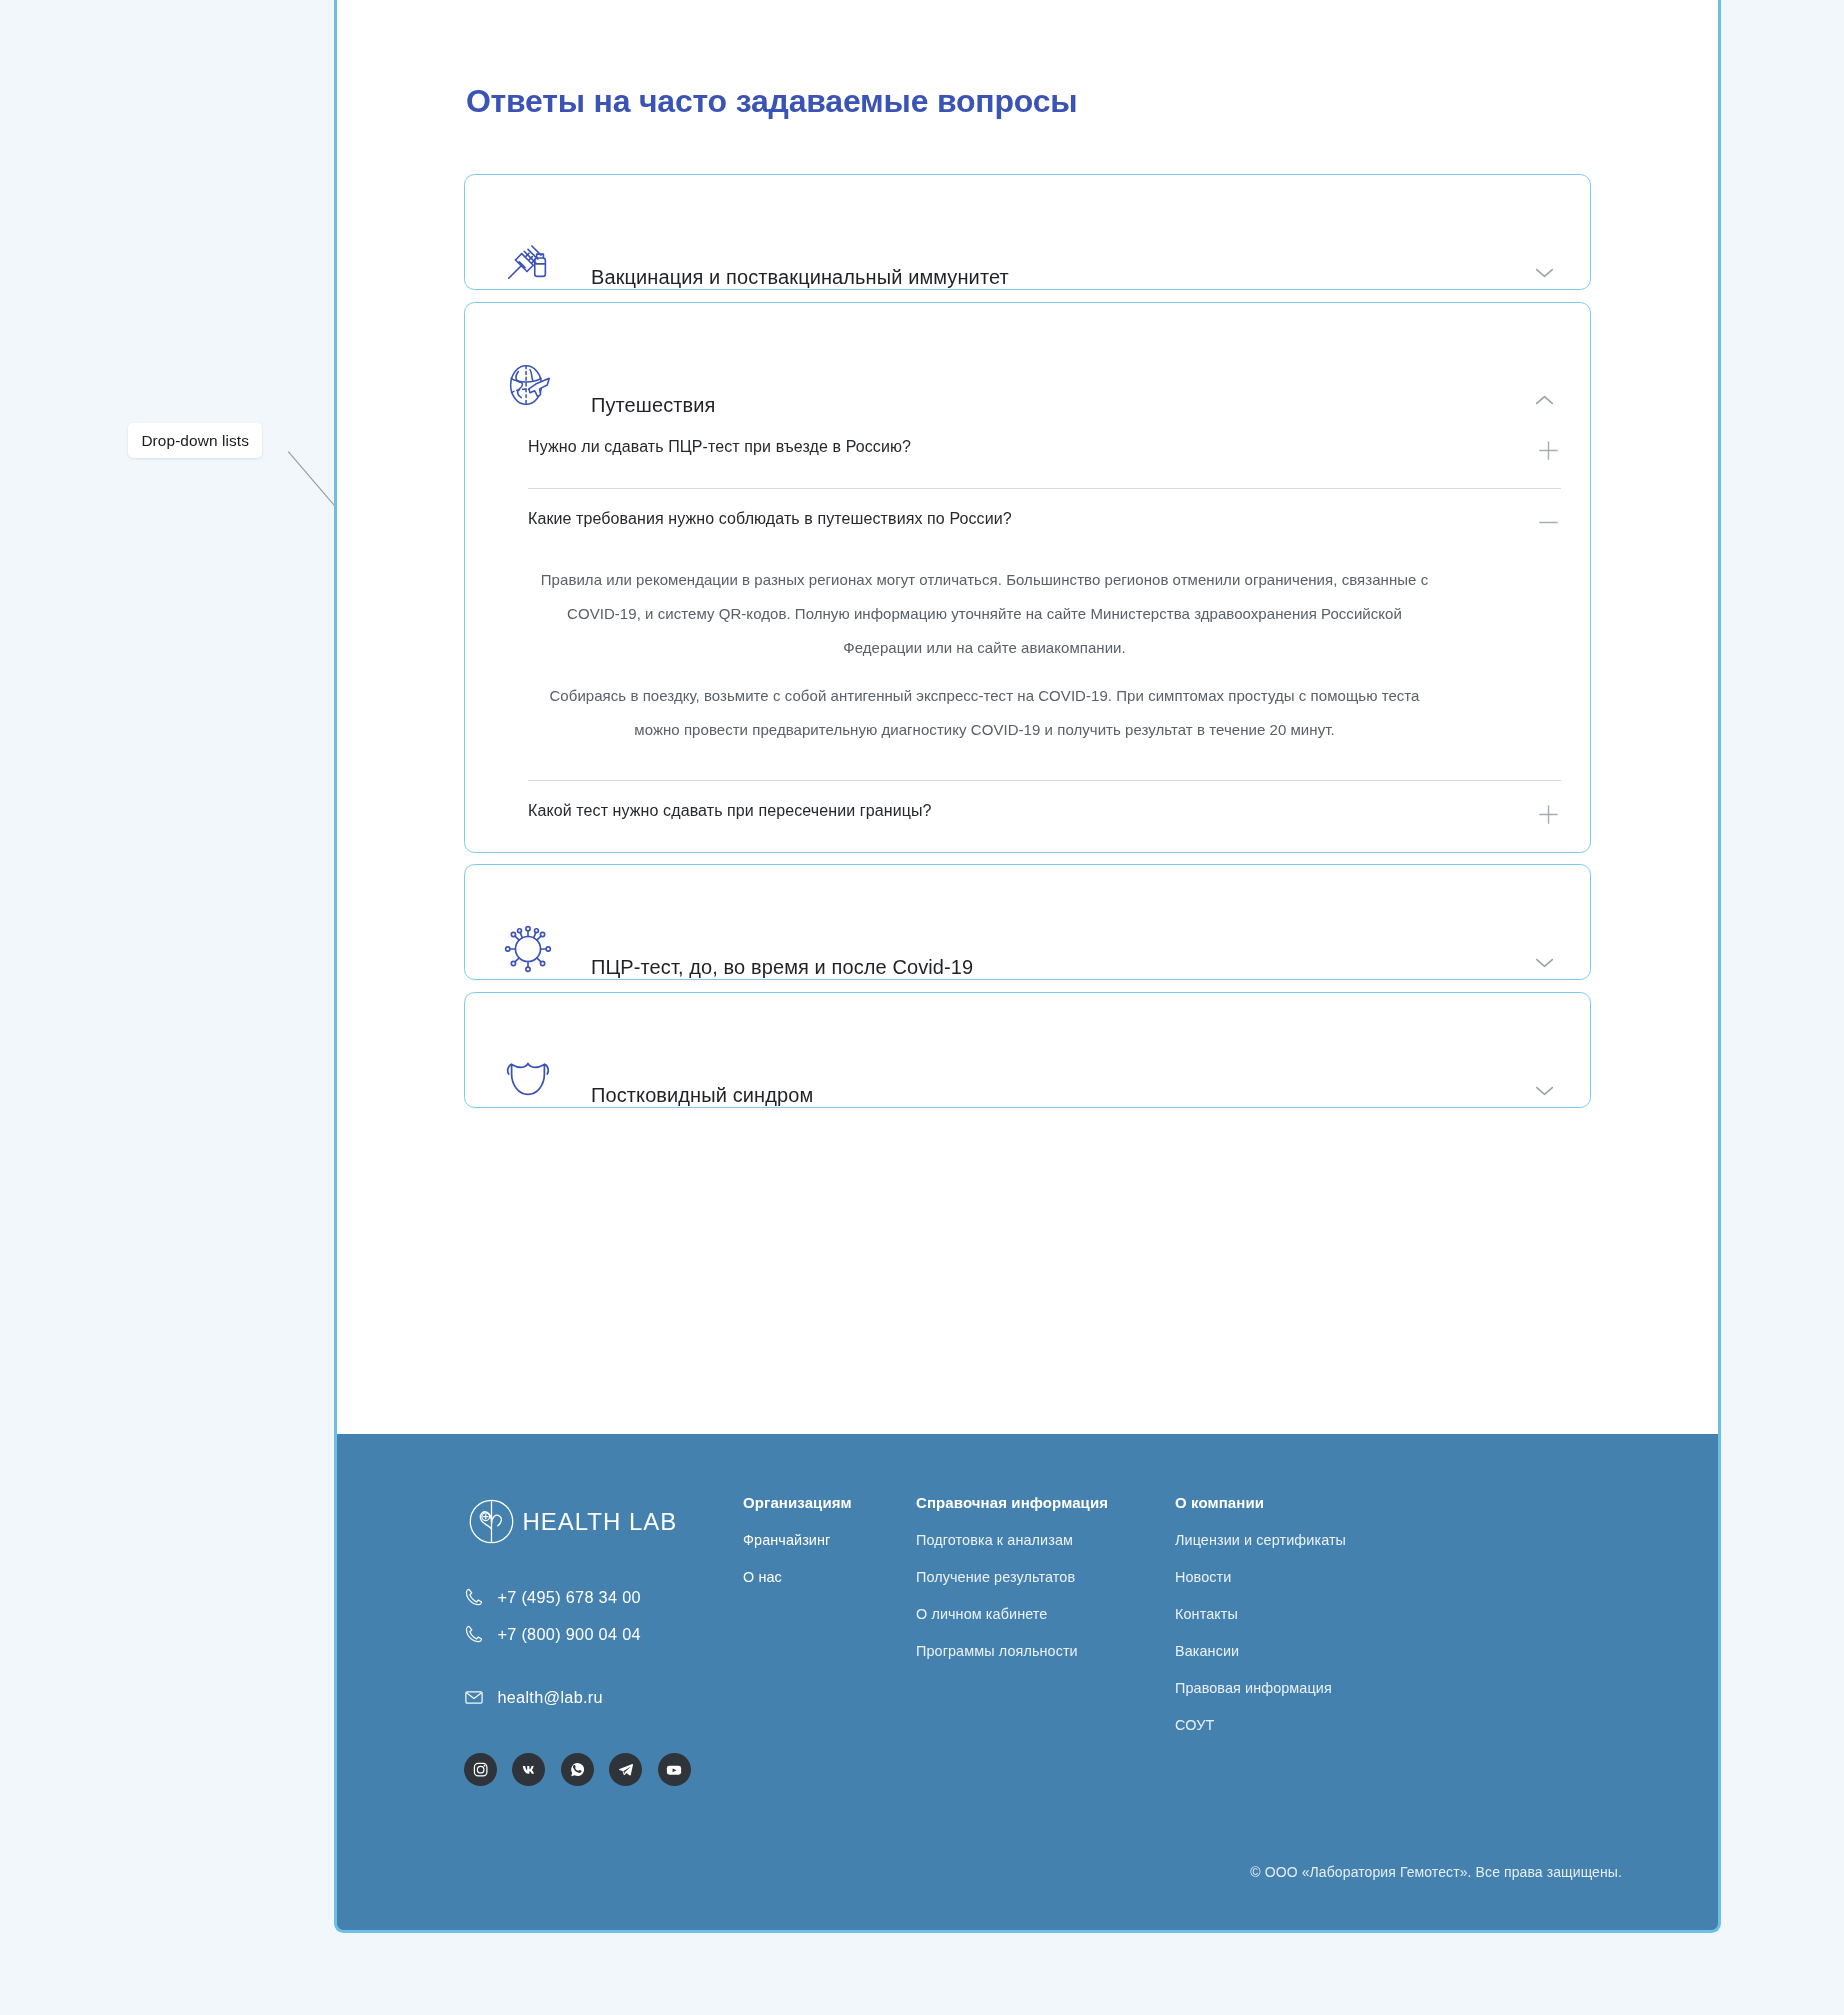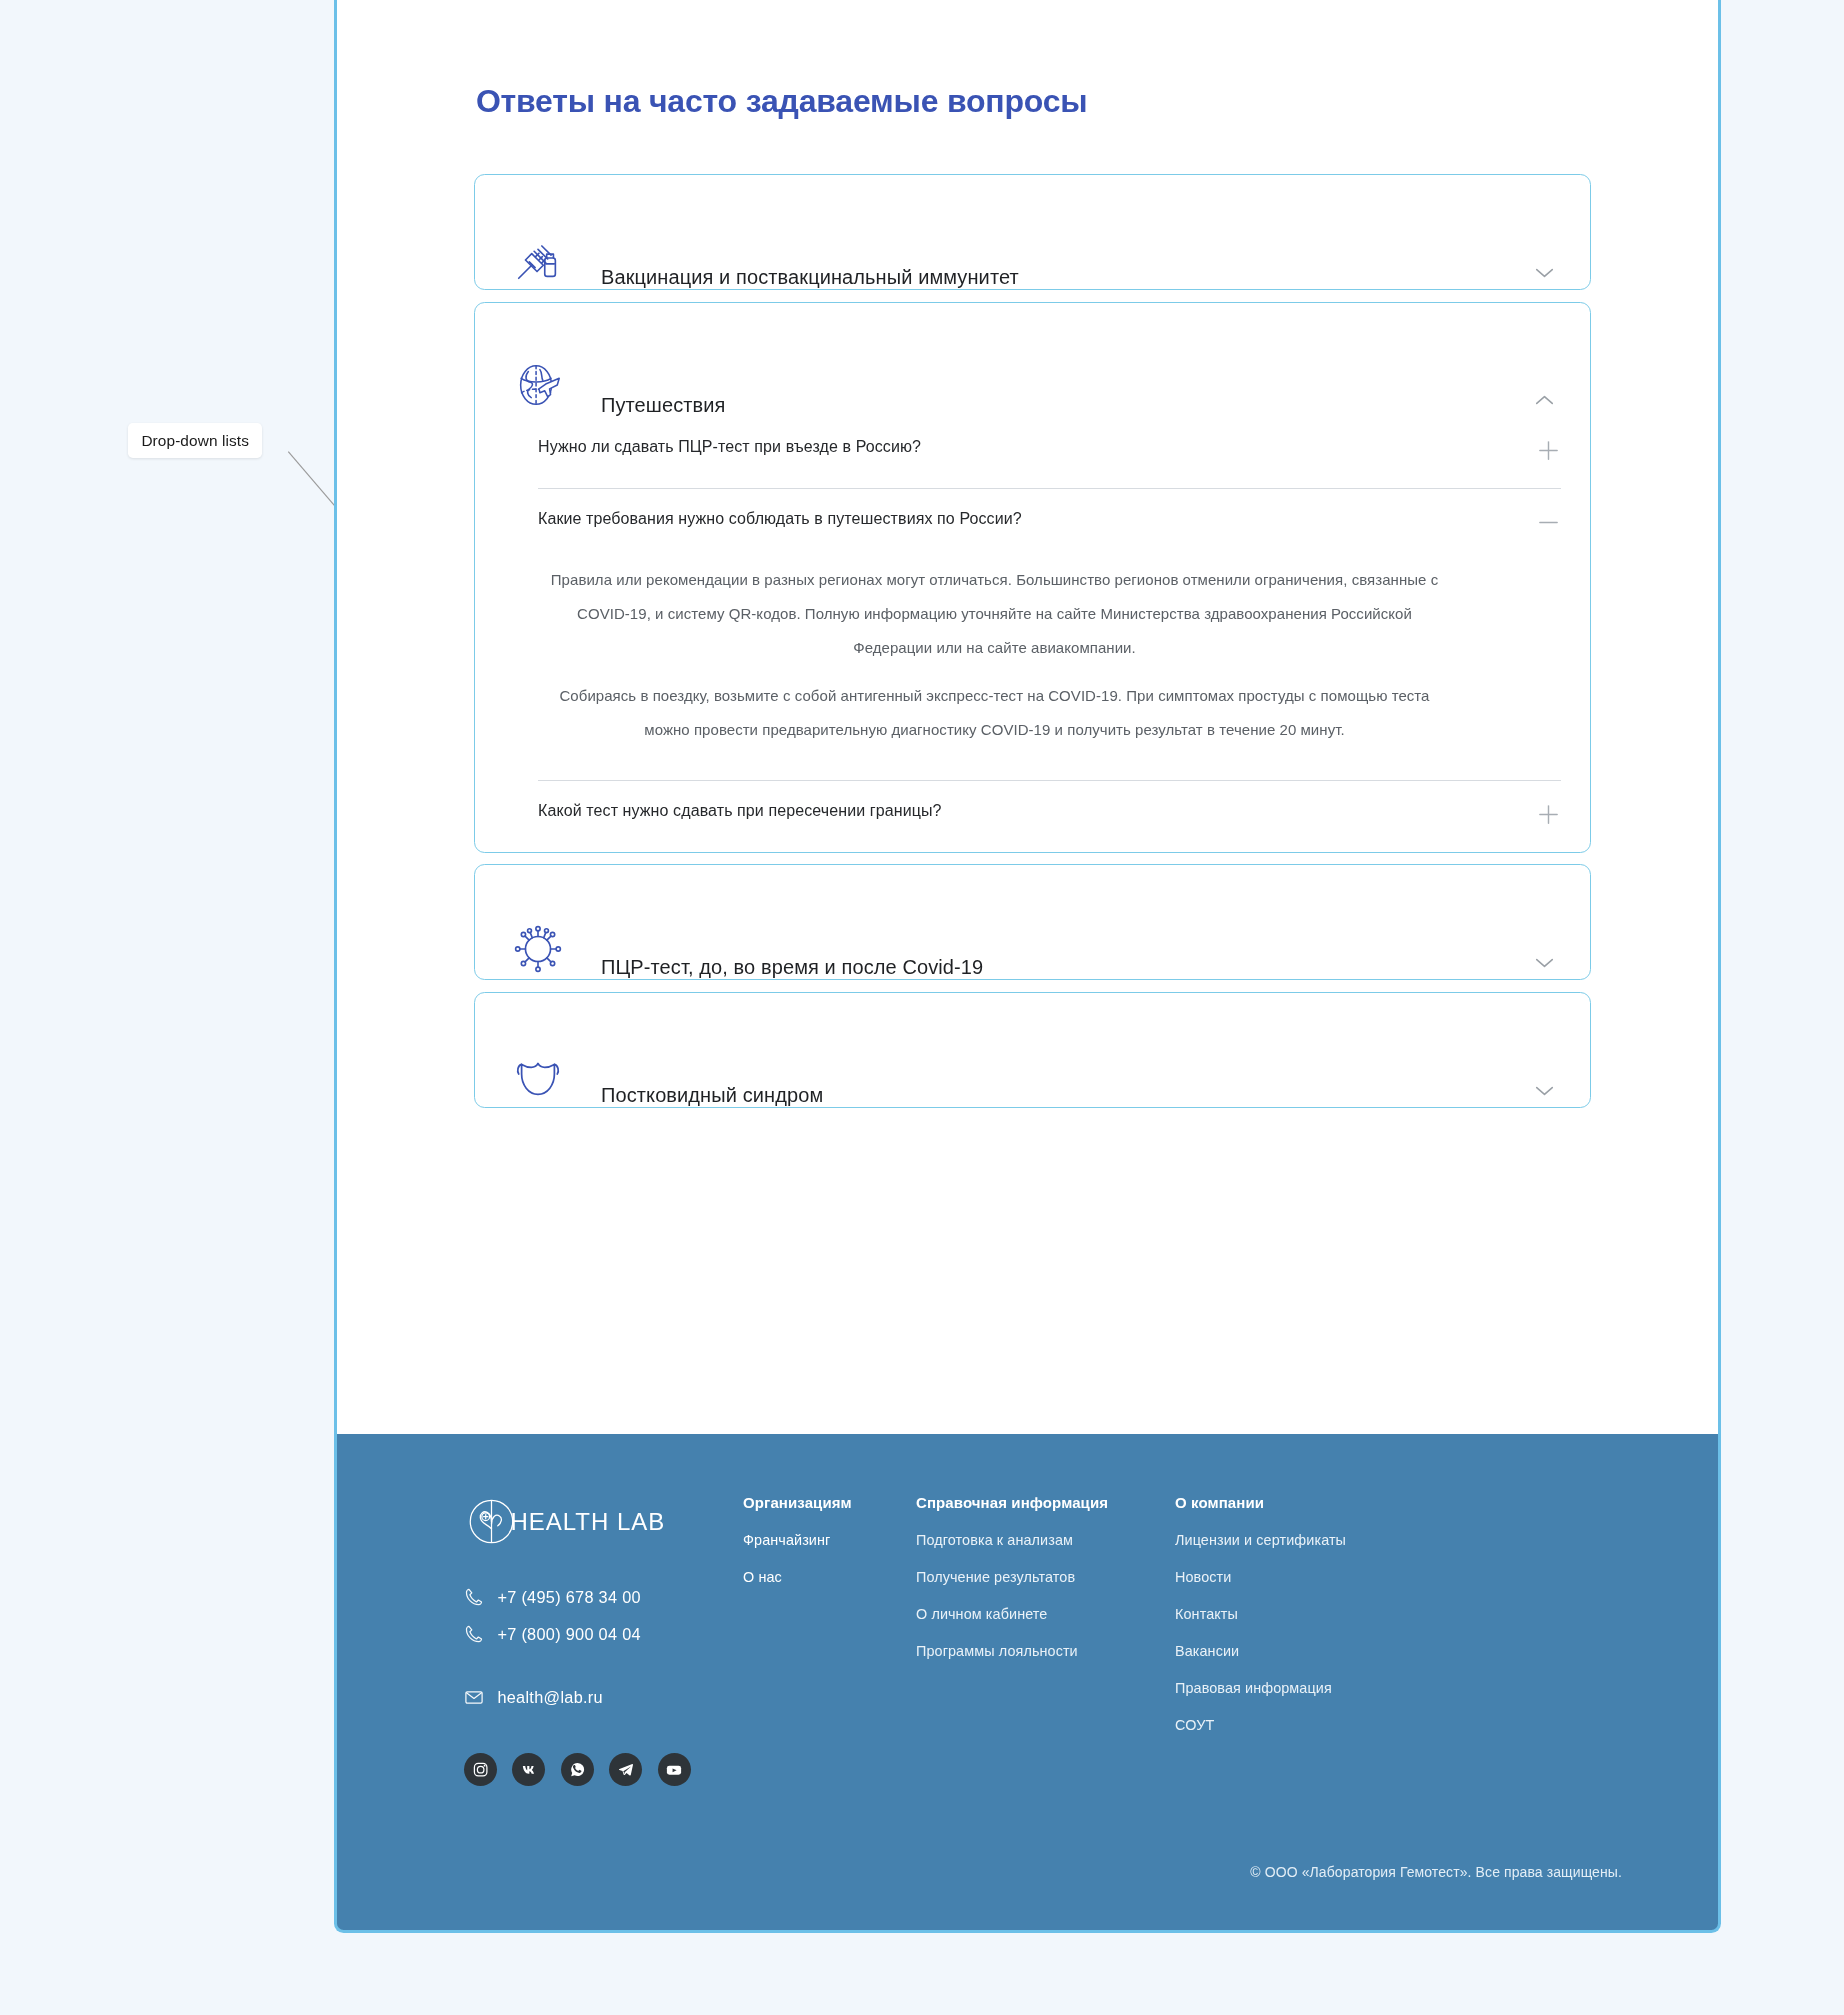--- a/index.html
+++ b/index.html
@@ -14,21 +14,20 @@
   .page { position: relative; width: 1845px; height: 2016px; }
 
   
   .browser {
     position: absolute;
     left: 334px; top: 0;
     width: 1387px; height: 1494px;
     background: #ffffff;
     border-left: 3.8px solid #6cc0e8;
     border-right: 3.8px solid #6cc0e8;
-    padding-left: 10px;
   }
 
   .content { padding: 54px 127px 0 127px; }
 
   .page-title {
     font-size: 32px;
     font-weight: bold;
     color: #3a53b4;
     letter-spacing: -0.2px;
     margin: 29px 0 54px 1.9px;
@@ -128,21 +127,21 @@
     border: 3.8px solid #6cc0e8;
     border-top: none;
     border-bottom-left-radius: 9.6px;
     border-bottom-right-radius: 9.6px;
     color: #ffffff;
     padding: 60px 96px 0 127px;
   }
   .footer-grid { display: flex; }
 
   .f-brand { width: 279px; flex: 0 0 279px; }
-  .logo-row { display: flex; align-items: center; gap: 0; margin-bottom: 38px; }
+  .logo-row { display: flex; align-items: center; gap: 12px; margin-bottom: 38px; }
   .logo-mark { width: 55px; height: 55px; flex: 0 0 55px; }
   .logo-text {
     font-size: 24px;
     letter-spacing: 1px;
     color: #fff;
     margin-left: -8.6px;
   }
   .f-contact {
     display: flex; align-items: center; gap: 13.4px;
     font-size: 16.3px; margin-bottom: 17.3px; letter-spacing: 0.3px;

